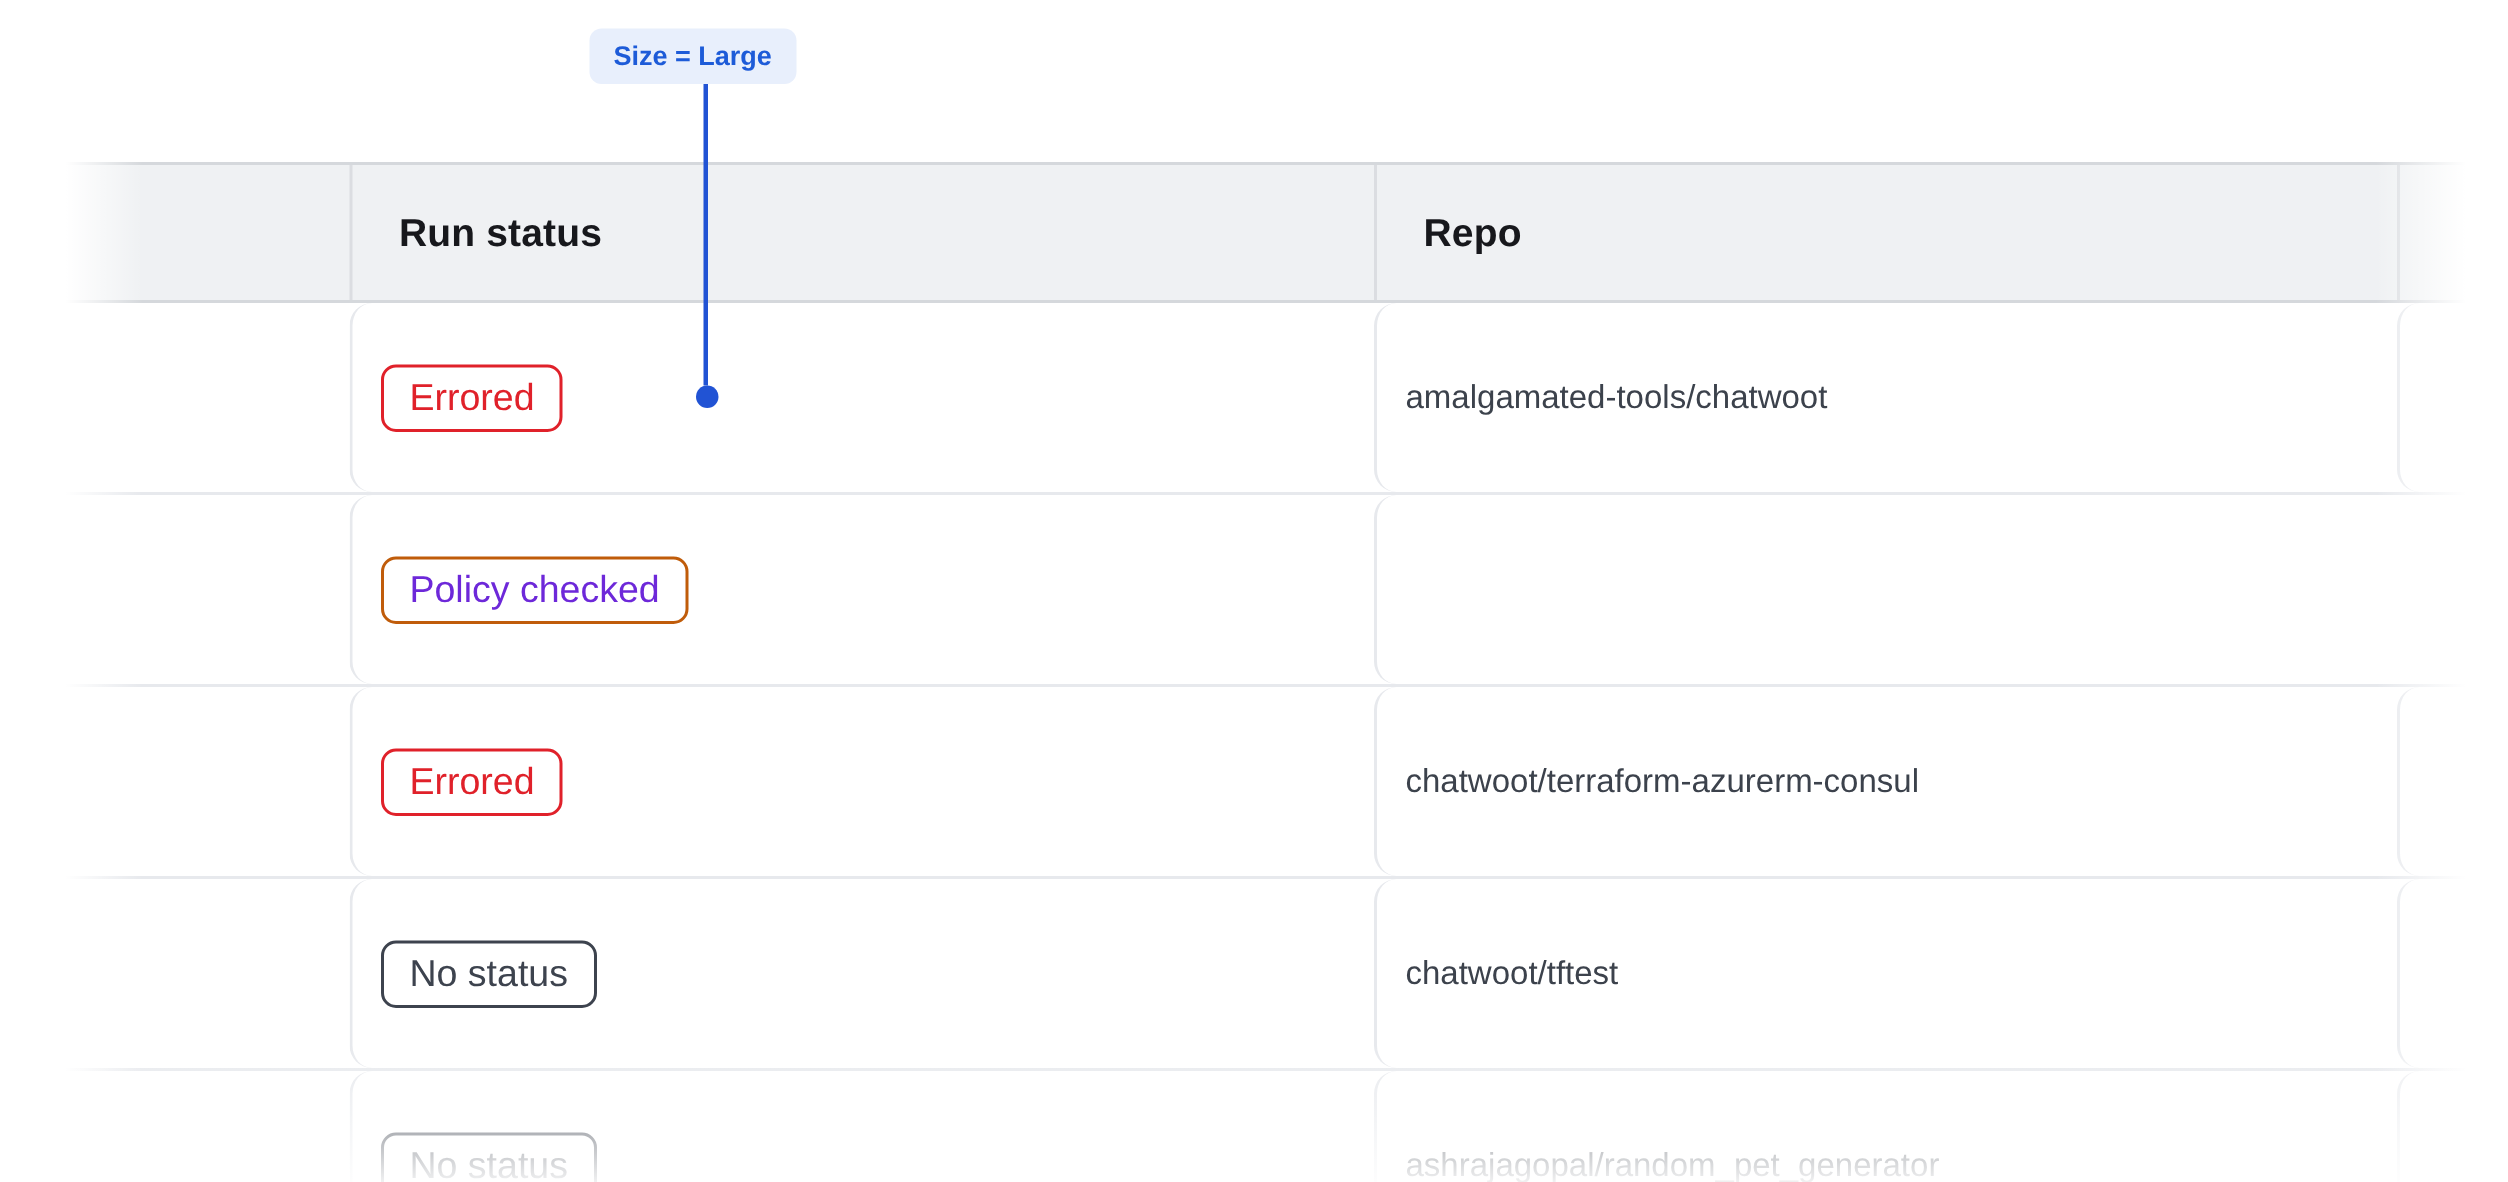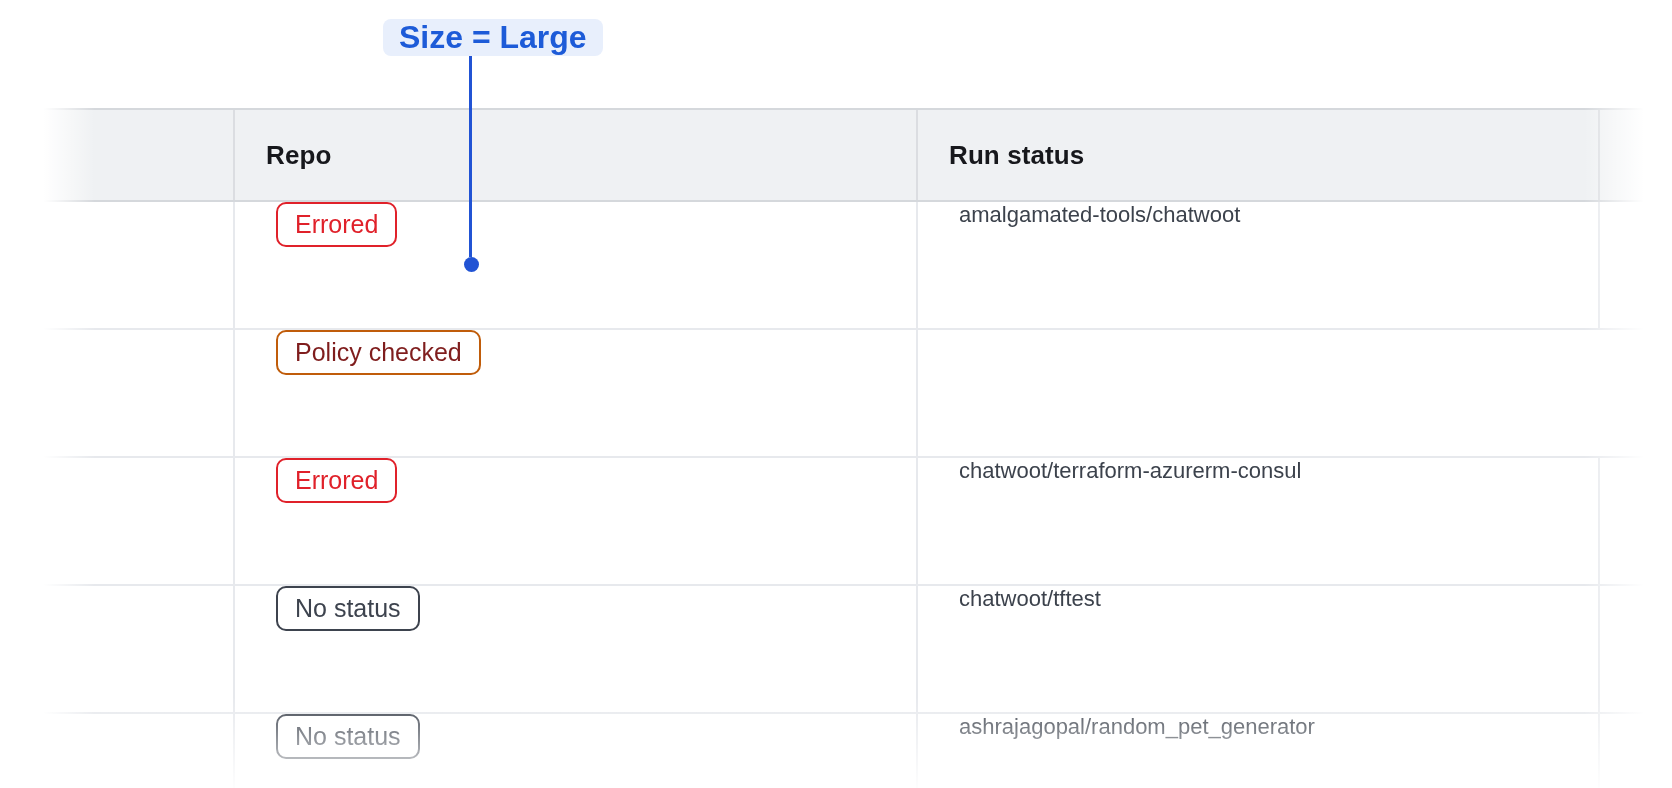--- a/index.html
+++ b/index.html
@@ -21,21 +21,21 @@
   }
   .thead > div {
     display: flex; align-items: center;
     padding-left: 31px;
     font-size: 26px; font-weight: 700; color: #17181c;
     letter-spacing: 0.1px;
   }
   .thead > .vline { border-left: 2px solid #dbdde1; }
 
   .row { height: 128px; border-bottom: 2px solid #e7e9ed; background: #ffffff; }
-  .row > div { display: flex; padding-left: 41px; }
+  .row > div { display: flex; align-items: center; padding-left: 19px; border-radius: 15px; }
   .row > .vline { border-left: 2px solid #e7e9ed; }
 
   .repo-text { font-size: 22px; color: #3c424c; }
 
   .badge {
     display: inline-flex; align-items: center;
     height: 45px; padding: 0 17px;
     border: 2.5px solid; border-radius: 10px;
     font-size: 25px; font-weight: 500; line-height: 1;
     background: #ffffff; white-space: nowrap;
@@ -45,63 +45,63 @@
   .fade { position: absolute; pointer-events: none; z-index: 5; }
   .fade-left  { left: 0; top: 0; width: 95px; height: 788px;
     background: linear-gradient(to right, #ffffff 0%, #ffffff 46%, rgba(255,255,255,0) 100%); }
   .fade-right { right: 0; top: 0; width: 88px; height: 788px;
     background: linear-gradient(to left, #ffffff 0%, #ffffff 32%, rgba(255,255,255,0) 100%); }
   .fade-bottom { left: 0; bottom: 0; width: 1672px; height: 92px;
     background: linear-gradient(to bottom, rgba(255,255,255,0) 0%, rgba(255,255,255,0.92) 100%); }
 
   
   .annotation-label {
-    position: absolute; left: 383px; top: 19px; height: 37px;
+    position: absolute; left: 393px; top: 19px; height: 37px;
     display: inline-flex; align-items: center;
     padding: 0 16px; border-radius: 8px;
-    font-size: 32px; font-weight: 600;
+    font-size: 18px; font-weight: 600;
     z-index: 10;
   }
   .annotation-line {
     position: absolute; left: 469px; top: 56px;
     width: 3px; height: 201px; z-index: 10;
   }
   .annotation-dot {
     position: absolute; left: 464px; top: 257px;
     width: 15px; height: 15px; border-radius: 50%; z-index: 10;
   }
 </style>
 </head>
 <body>
 
 <div class="stage">
 
   <div class="table">
     <div class="thead">
       <div></div>
+      <div class="vline">Run status</div>
       <div class="vline">Repo</div>
-      <div class="vline">Run status</div>
       <div class="vline"></div>
     </div>
     <div id="table-body">
     <div class="row">
       <div></div>
       <div class="vline">
         <span class="badge" style="color: rgb(224, 33, 42); border-color: rgb(224, 33, 42);">Errored</span>
       </div>
       <div class="vline">
         <span class="repo-text">amalgamated-tools/chatwoot</span>
       </div>
       <div class="vline"></div>
     </div>
 
     <div class="row">
       <div></div>
       <div class="vline">
-        <span class="badge" style="color: #7f1d1d; border-color: rgb(192, 92, 10);">Policy checked</span>
+        <span class="badge" style="color: #6d28d9; border-color: rgb(192, 92, 10);">Policy checked</span>
       </div>
       <div class="vline"></div>
     </div>
 
     <div class="row">
       <div></div>
       <div class="vline">
         <span class="badge" style="color: rgb(224, 33, 42); border-color: rgb(224, 33, 42);">Errored</span>
       </div>
       <div class="vline">

